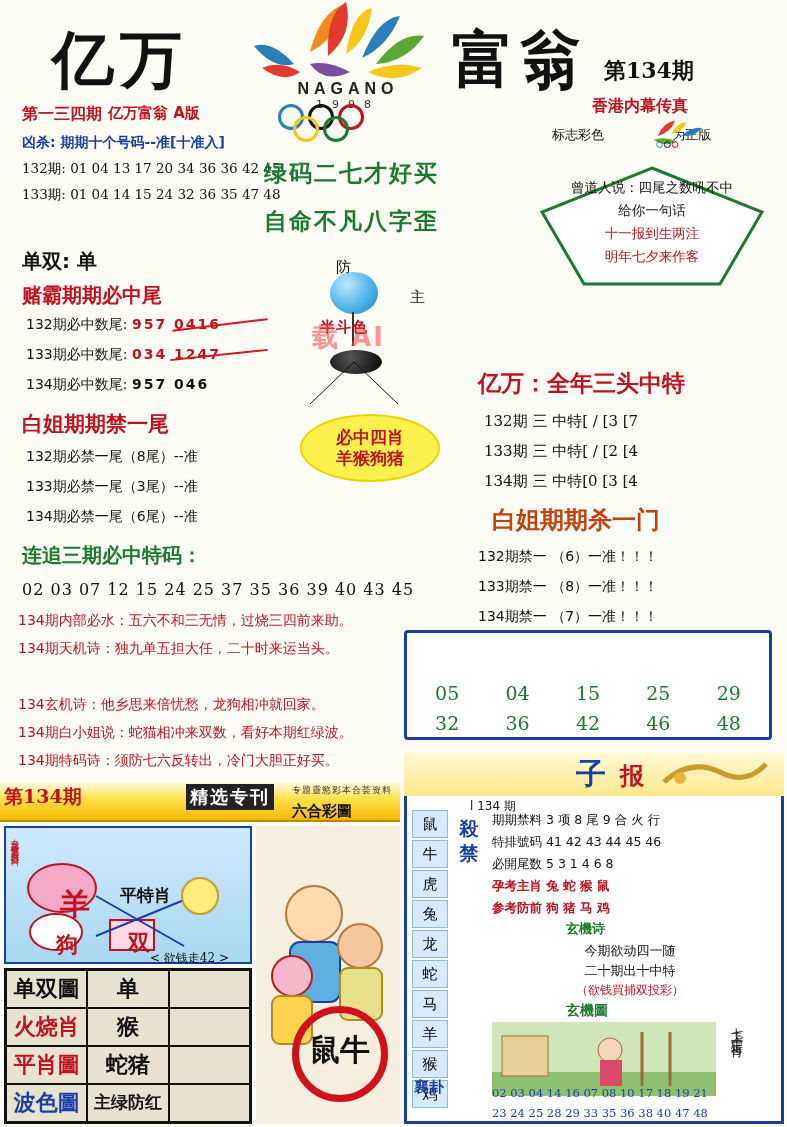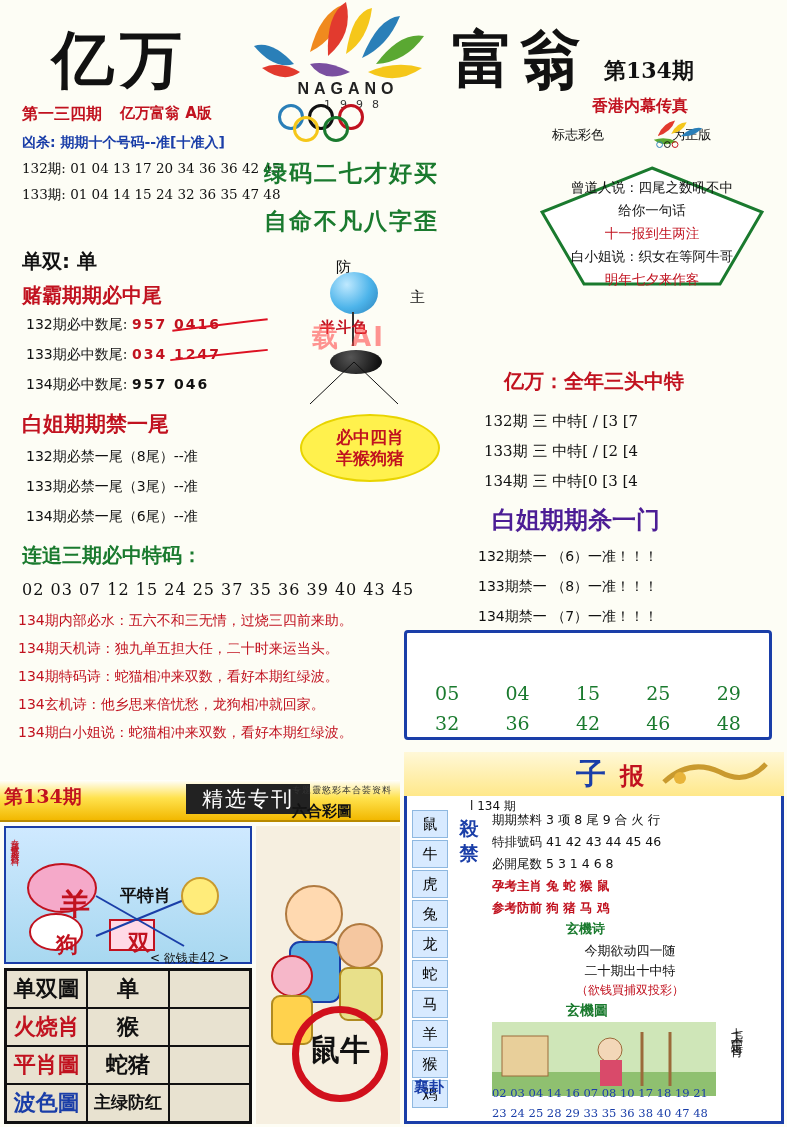--- a/index.html
+++ b/index.html
@@ -28,21 +28,21 @@
   }
   .logo-wrap { position:absolute; left:250px; top:2px; width:200px; height:150px; }
   .logo-rings { position:absolute; left:28px; top:102px; width:140px; height:34px; }
   .ring { position:absolute; width:26px; height:26px; border-radius:50%; border:3px solid #333; }
   .logo-nagano {
     position:absolute; left:0; top:78px; width:196px; text-align:center;
     font-size:16px; letter-spacing:5px; font-weight:bold; color:#222;
     font-family:"Liberation Sans",sans-serif;
   }
   .logo-1998 {
-    position:absolute; left:8px; top:96px; width:196px; text-align:center;
+    position:absolute; left:0; top:96px; width:196px; text-align:center;
     font-size:11px; letter-spacing:9px; color:#333;
   }
   .issue-no {
     position:absolute; left:604px; top:56px;
     font-size:22px; font-weight:bold; color:#111;
     font-family:"DejaVu Serif",serif;
   }
   .hk-line {
     position:absolute; left:592px; top:96px;
     font-size:16px; color:#c1121f; font-weight:bold;
@@ -54,21 +54,21 @@
   .mini-logo {
     position:absolute; left:648px; top:118px; width:58px; height:30px;
   }
 
   
   .left-issue {
     position:absolute; left:22px; top:104px;
     font-size:16px; font-weight:bold; color:#c1121f;
   }
   .left-sub {
-    position:absolute; left:120px; top:104px;
+    position:absolute; left:108px; top:104px;
     font-size:15px; color:#c1121f; font-weight:bold;
   }
   .kill-line {
     position:absolute; left:22px; top:134px;
     font-size:14px; color:#1a3ea8; font-weight:bold;
   }
   .num-row {
     position:absolute; left:22px; font-size:13.5px; color:#111;
     font-family:"DejaVu Serif",serif; white-space:nowrap;
   }
@@ -126,25 +126,25 @@
   .oval-badge div { font-size:17px; font-weight:bold; color:#c1121f; line-height:1.25; }
 
   
   .pent {
     position:absolute; left:540px; top:166px; width:224px; height:120px;
   }
   .pent-text { position:absolute; left:548px; top:176px; width:208px; text-align:center; }
   .pent-text div { font-size:13.5px; color:#111; line-height:1.7; }
   .pent-text .hl { color:#c1121f; }
 
-  .yw-title { position:absolute; left:504px; top:368px; font-size:20px; font-weight:bold; color:#c1121f; }
+  .yw-title { position:absolute; left:478px; top:368px; font-size:23px; font-weight:bold; color:#c1121f; }
   .yw-row { position:absolute; left:484px; font-size:15px; color:#111; font-family:"DejaVu Serif",serif; }
   .yw1 { top:412px; } .yw2 { top:442px; } .yw3 { top:472px; }
 
-  .bjs-title { position:absolute; left:492px; top:504px; font-size:24px; font-weight:bold; color:#4c1d95; }
+  .bjs-title { position:absolute; left:492px; top:504px; font-size:24px; font-weight:bold; color:#c2410c; }
   .bjs-row { position:absolute; left:478px; font-size:14px; color:#111; }
   .bjs1 { top:548px; } .bjs2 { top:578px; } .bjs3 { top:608px; }
 
   .ms-box {
     position:absolute; left:404px; top:630px; width:368px; height:110px;
     background:#fff; border:3px solid #1a3ea8; border-radius:4px;
   }
   .ms-title {
     position:absolute; left:416px; top:636px; width:348px; text-align:center;
     font-size:34px; font-weight:bold; color:#c1121f; letter-spacing:10px;
@@ -162,22 +162,22 @@
   .bl-banner {
     position:absolute; left:0; top:0; width:400px; height:42px;
     background:linear-gradient(#fff 0%, #ffe24d 45%, #f2b800 100%);
     border-bottom:2px solid #b88a00;
   }
   .bl-issue {
     position:absolute; left:4px; top:4px; font-size:19px; font-weight:bold;
     color:#c1121f; font-family:"DejaVu Serif",serif;
   }
   .bl-jingban {
-    position:absolute; left:186px; top:4px; font-size:21px; font-weight:normal;
-    color:#111; background:#222; color:#fff; padding:1px 16px; letter-spacing:2px;
+    position:absolute; left:186px; top:4px; font-size:18px; font-weight:bold;
+    color:#111; background:#222; color:#fff; padding:1px 4px; letter-spacing:2px;
   }
   .bl-liuhe {
     position:absolute; left:292px; top:22px; font-size:15px; font-weight:bold; color:#111;
   }
   .bl-small {
     position:absolute; left:292px; top:4px; font-size:9px; color:#333; letter-spacing:1px;
   }
   .bl-pic {
     position:absolute; left:4px; top:46px; width:248px; height:138px;
     background:linear-gradient(#cfe9ff, #a8d8f0);
@@ -355,23 +355,23 @@
   <div class="bj-title">白姐期期禁一尾</div>
   <div class="bj-row bj1">132期必禁一尾（8尾）--准</div>
   <div class="bj-row bj2">133期必禁一尾（3尾）--准</div>
   <div class="bj-row bj3">134期必禁一尾（6尾）--准</div>
 
   <div class="lz-title">连追三期必中特码：</div>
   <div class="lz-nums">02 03 07 12 15 24 25 37 35 36 39 40 43 45</div>
 
   <div class="poem p1">134期内部必水：五六不和三无情，过烧三四前来助。</div>
   <div class="poem p2">134期天机诗：独九单五担大任，二十时来运当头。</div>
-  <div class="poem p3">134期特码诗：蛇猫相冲来双数，看好本期红绿波。</div>
   <div class="poem p4">134玄机诗：他乡思来倍忧愁，龙狗相冲就回家。</div>
   <div class="poem p5">134期白小姐说：蛇猫相冲来双数，看好本期红绿波。</div>
+  <div class="poem p6">134期特码诗：须防七六反转出，冷门大胆正好买。</div>
 
   <div class="ctr-poem1">绿码二七才好买</div>
   <div class="ctr-poem2">自命不凡八字歪</div>
   <div class="fang">防</div>
   <div class="zhu">主</div>
   <div class="ball"></div>
   <div class="ball-stem"></div>
   <div class="ball-dark"></div>
   <svg class="ball-lines" viewBox="0 0 96 46">
     <line x1="48" y1="2" x2="4" y2="44" stroke="#111" stroke-width="1"></line>
@@ -385,21 +385,20 @@
     <div>羊猴狗猪</div>
   </div>
 
   <svg class="pent" viewBox="0 0 224 120">
     <polygon points="112,2 222,46 180,118 44,118 2,46" fill="#ffffff" stroke="#1a7a2e" stroke-width="3"></polygon>
   </svg>
   <div class="pent-text">
     <div>曾道人说：四尾之数吼不中</div>
     <div>给你一句话</div>
     <div class="hl">十一报到生两注</div>
-    <div>白小姐说：织女在等阿牛哥</div>
     <div class="hl">明年七夕来作客</div>
   </div>
 
   <div class="yw-title">亿万：全年三头中特</div>
   <div class="yw-row yw1">132期  三   中特[ / [3 [7</div>
   <div class="yw-row yw2">133期  三   中特[ / [2 [4</div>
   <div class="yw-row yw3">134期  三   中特[0 [3 [4</div>
 
   <div class="bjs-title">白姐期期杀一门</div>
   <div class="bjs-row bjs1">132期禁一 （6）一准！！！</div>

